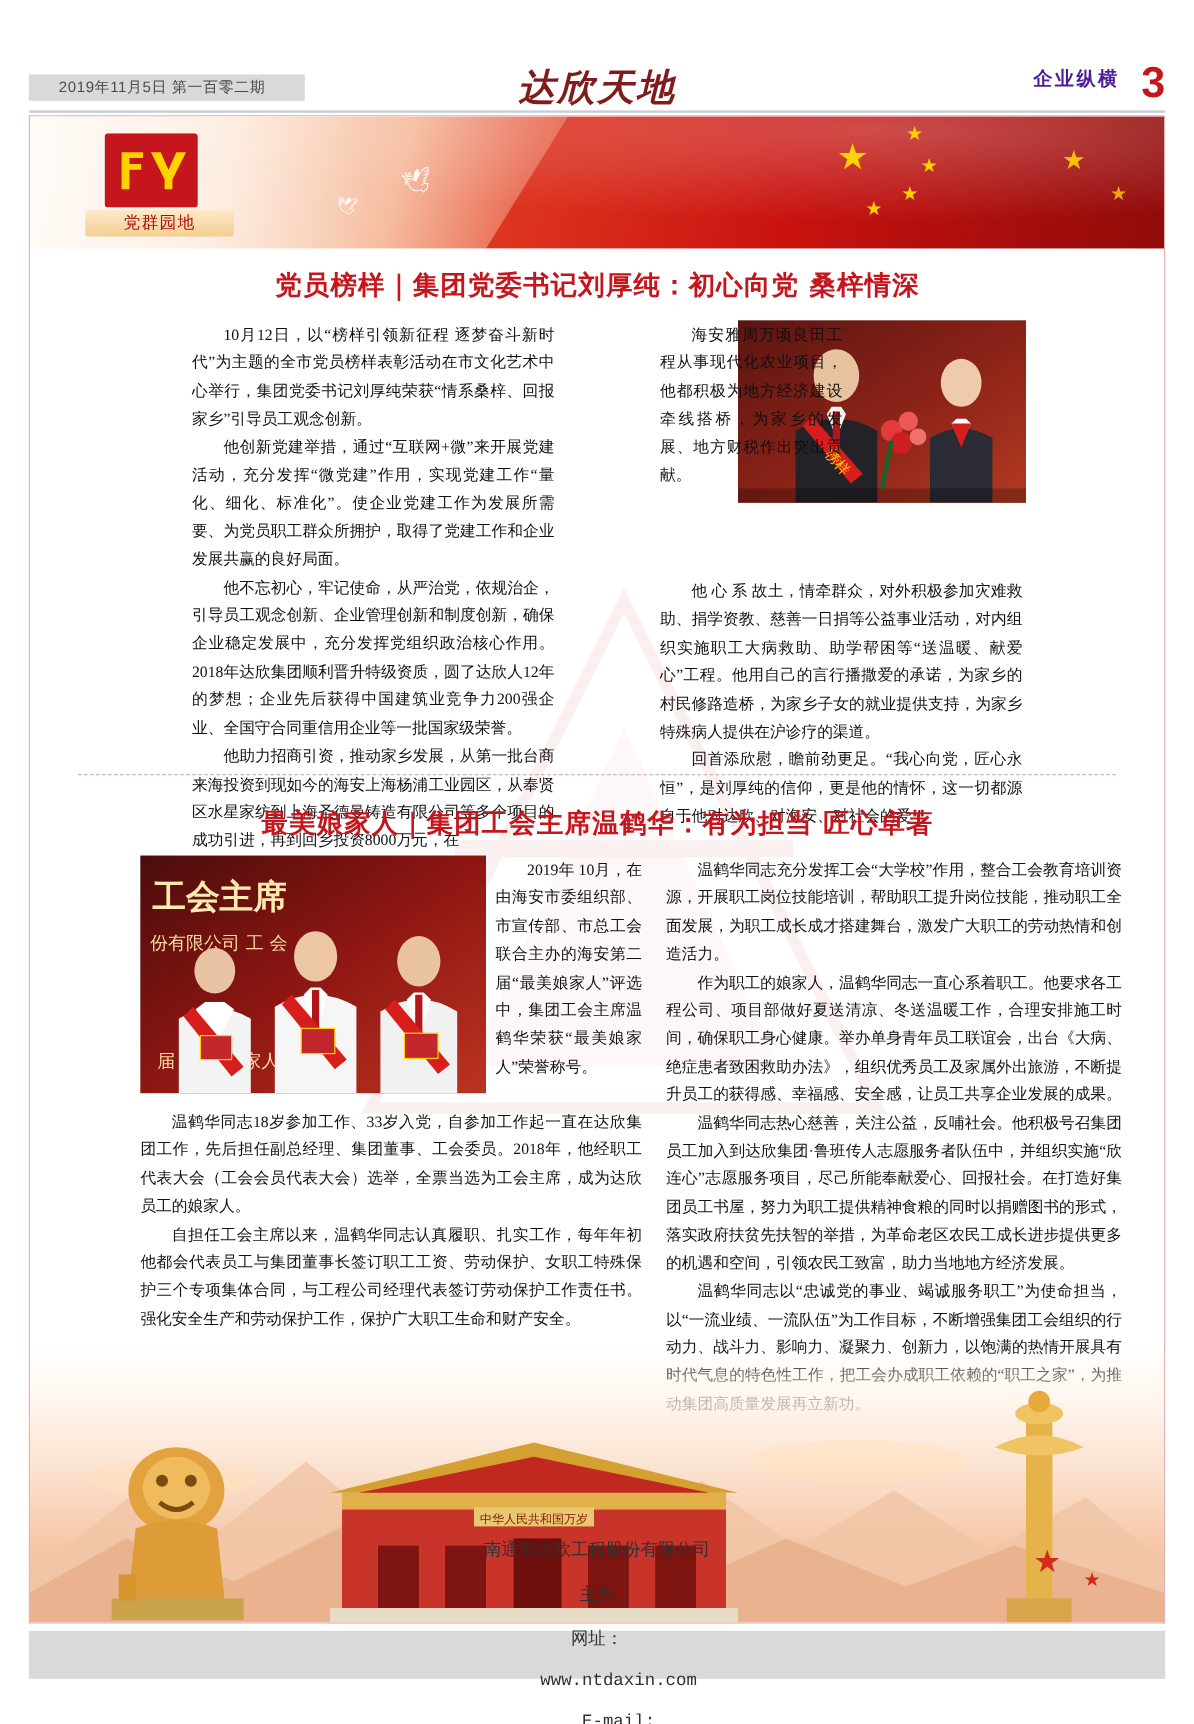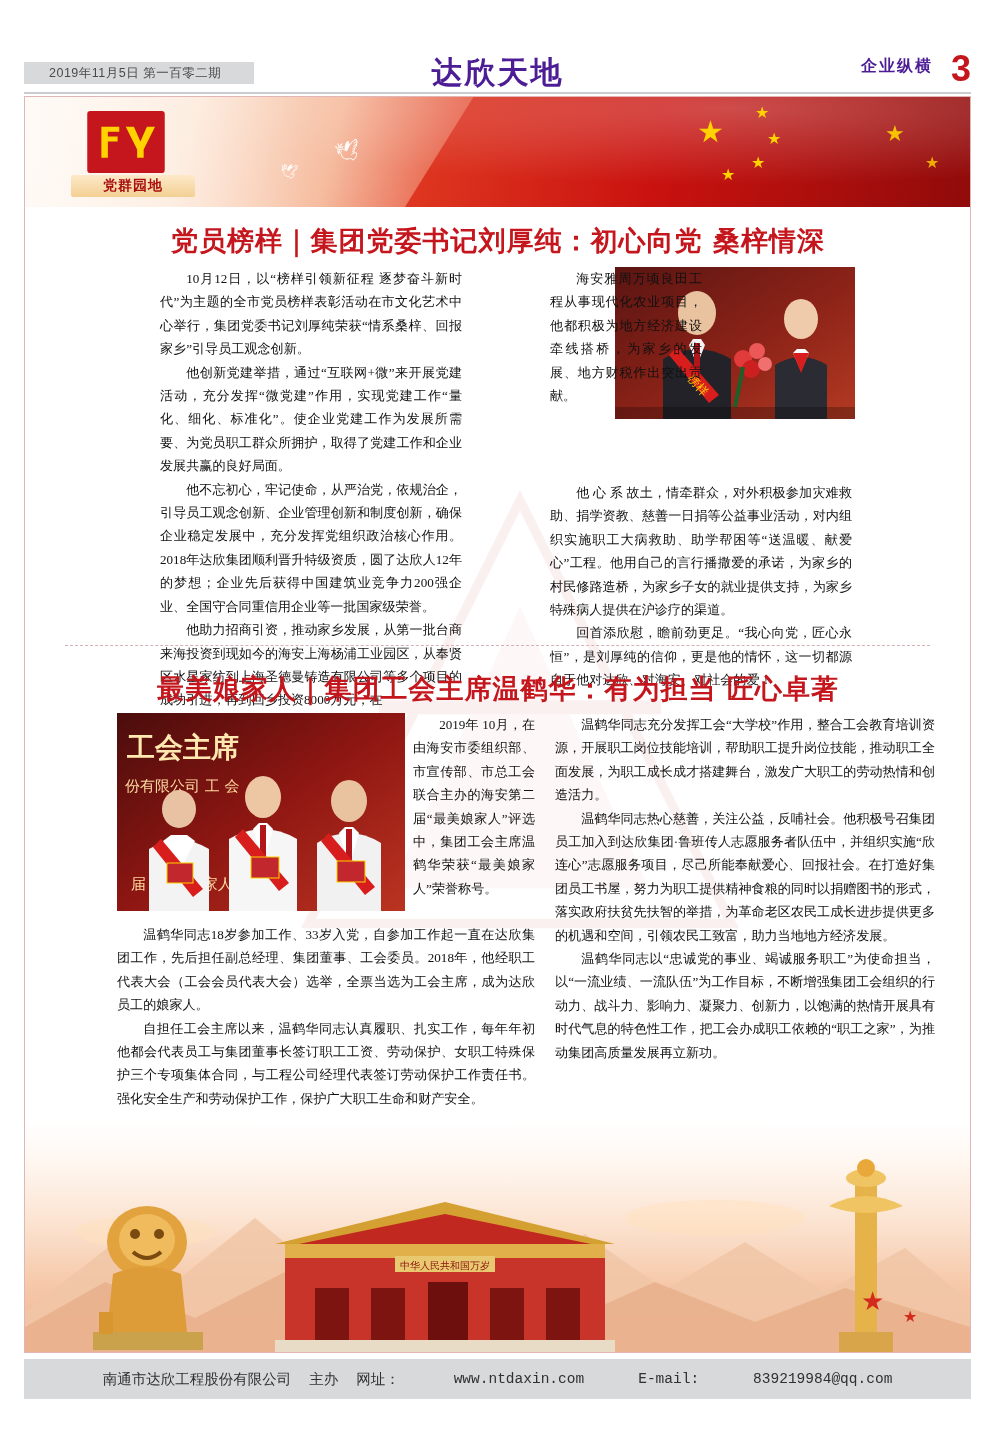--- a/index.html
+++ b/index.html
@@ -23,23 +23,24 @@
     font-family:"Liberation Sans", sans-serif;
     display:flex;align-items:center;
     padding-left:25px;
     box-sizing:border-box;
     letter-spacing:.5px;
   }
   .paper-title{
     position:absolute;left:0;top:52px;width:995px;text-align:center;
     font-size:31px;
     font-weight:bold;
-    color:#4c1d95;
+    color:#7f1d1d;
     font-family:"DejaVu Sans", sans-serif;
     letter-spacing:2px;
+    font-style:italic;
   }
   .section-name{
     position:absolute;right:62px;top:56px;
     font-size:16px;font-weight:bold;color:#4c1d95;
     font-family:"DejaVu Sans", sans-serif;
     letter-spacing:2px;
   }
   .page-num{
     position:absolute;right:24px;top:48px;
     font-size:36px;font-weight:bold;color:#c4161c;
@@ -85,34 +86,34 @@
     color:#ffd200;
     font-size:26px;
     line-height:1;
   }
   .party-emblem{
     position:absolute;left:62px;top:14px;width:78px;height:62px;
   }
   .dangqun-tag{
     position:absolute;left:46px;top:78px;width:124px;height:22px;
     background:linear-gradient(180deg,#fde9c9,#f3cf93);
-    color:#a81010;font-weight:bold;font-size:14px;
+    color:#a81010;font-weight:normal;font-size:14px;
     display:flex;align-items:center;justify-content:center;
     font-family:"DejaVu Sans", sans-serif;
     border-radius:2px;
     letter-spacing:1px;
   }
   .dove{
     position:absolute;color:#fff;font-size:20px;opacity:.95;
   }
   
   .headline{
     position:absolute;width:880px;left:33px;
     text-align:center;
-    font-size:27px;
+    font-size:22px;
     font-weight:bold;
     color:#c4161c;
     font-family:"DejaVu Sans", sans-serif;
     letter-spacing:1px;
     white-space:nowrap;
   }
   #headline1{top:126px;}
   #headline2{top:574px;}
   
   .col{
@@ -152,20 +153,21 @@
     overflow:hidden;
   }
   
   .footer{
     position:absolute;left:24px;top:1359px;width:947px;height:40px;
     background:#d8d9db;
     display:flex;align-items:center;justify-content:center;
     font-size:14.5px;color:#303030;
     font-family:"DejaVu Sans", sans-serif;
     gap:18px;
+    flex-direction:column;
   }
   .footer .seg{white-space:nowrap;}
   .footer .en{font-family:Liberation Mono, monospace;margin-left:36px;}
 </style>
 </head>
 <body>
 
 <div class="page">
 
   <div class="date-bar">2019年11月5日  第一百零二期</div>
@@ -309,20 +311,21 @@
       <p>2019年 10月，在由海安市委组织部、市宣传部、市总工会联合主办的海安第二届“最美娘家人”评选中，集团工会主席温鹤华荣获“最美娘家人”荣誉称号。</p>
     </div>
 
     <div class="col" id="a2c1b">
       <p>温鹤华同志18岁参加工作、33岁入党，自参加工作起一直在达欣集团工作，先后担任副总经理、集团董事、工会委员。2018年，他经职工代表大会（工会会员代表大会）选举，全票当选为工会主席，成为达欣员工的娘家人。</p>
       <p>自担任工会主席以来，温鹤华同志认真履职、扎实工作，每年年初他都会代表员工与集团董事长签订职工工资、劳动保护、女职工特殊保护三个专项集体合同，与工程公司经理代表签订劳动保护工作责任书。强化安全生产和劳动保护工作，保护广大职工生命和财产安全。</p>
     </div>
 
     <div class="col" id="a2c2">
       <p>温鹤华同志充分发挥工会“大学校”作用，整合工会教育培训资源，开展职工岗位技能培训，帮助职工提升岗位技能，推动职工全面发展，为职工成长成才搭建舞台，激发广大职工的劳动热情和创造活力。</p>
+      <p>作为职工的娘家人，温鹤华同志一直心系着职工。他要求各工程公司、项目部做好夏送清凉、冬送温暖工作，合理安排施工时间，确保职工身心健康。举办单身青年员工联谊会，出台《大病、绝症患者致困救助办法》，组织优秀员工及家属外出旅游，不断提升员工的获得感、幸福感、安全感，让员工共享企业发展的成果。</p>
       <p>温鹤华同志热心慈善，关注公益，反哺社会。他积极号召集团员工加入到达欣集团·鲁班传人志愿服务者队伍中，并组织实施“欣连心”志愿服务项目，尽己所能奉献爱心、回报社会。在打造好集团员工书屋，努力为职工提供精神食粮的同时以捐赠图书的形式，落实政府扶贫先扶智的举措，为革命老区农民工成长进步提供更多的机遇和空间，引领农民工致富，助力当地地方经济发展。</p>
       <p>温鹤华同志以“忠诚党的事业、竭诚服务职工”为使命担当，以“一流业绩、一流队伍”为工作目标，不断增强集团工会组织的行动力、战斗力、影响力、凝聚力、创新力，以饱满的热情开展具有时代气息的特色性工作，把工会办成职工依赖的“职工之家”，为推动集团高质量发展再立新功。</p>
     </div>
 
     <div class="bottomart">
       <svg viewBox="0 0 945 230" width="945" height="230" preserveAspectRatio="none">
 
         <path d="M0 190 L90 120 L150 160 L230 96 L320 170 L400 128 L470 176 L560 112 L640 168 L720 120 L800 170 L880 126 L945 180 L945 230 L0 230 Z" fill="#f0c6a6" opacity=".85"></path>
         <path d="M0 205 L80 160 L170 196 L260 150 L350 198 L450 162 L540 200 L630 160 L730 200 L820 166 L945 205 L945 230 L0 230 Z" fill="#e9ae89" opacity=".8"></path>
 

